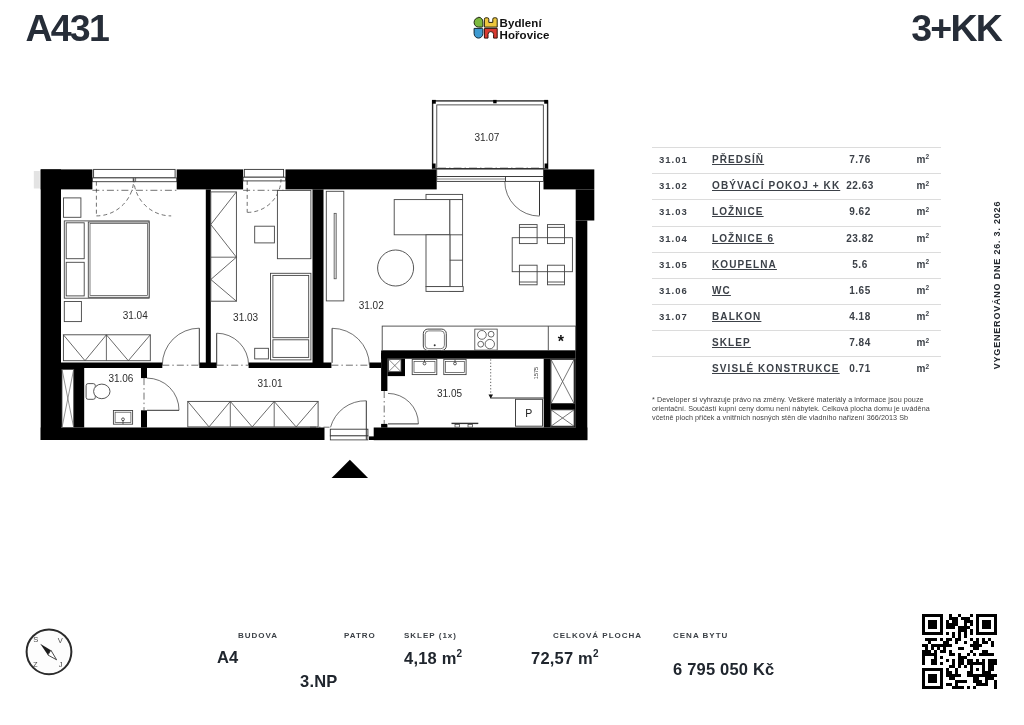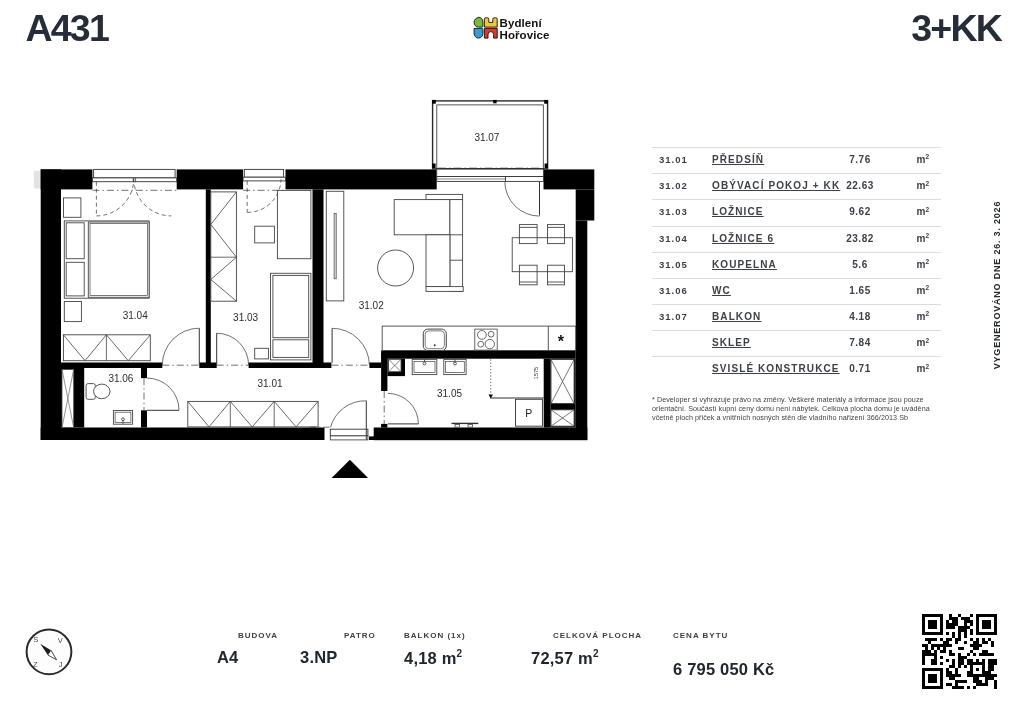--- a/index.html
+++ b/index.html
@@ -108,22 +108,22 @@
     </div>
   </div>
 
 <div class="abs" style="left:652px;top:394.5px;width:300px;font-size:7.2px;line-height:9.1px;color:#3f3f3f;letter-spacing:0.05px;">* Developer si vyhrazuje právo na změny. Veškeré materiály a informace jsou pouze<br>orientační. Součástí kupní ceny domu není nábytek. Celková plocha domu je uváděna<br>včetně ploch přiček a vnitřních nosných stěn dle vladního nařizení 366/2013 Sb</div>
 
 <div class="abs" style="left:913px;top:279px;width:170px;height:12px;font-size:9px;font-weight:bold;letter-spacing:0.8px;color:#23282e;transform:rotate(-90deg);transform-origin:center;text-align:center;">VYGENEROVÁNO DNE 26. 3. 2026</div>
 
 <div class="blab" style="left:197px;margin-left:41px;">BUDOVA</div>
 <div class="bval" style="left:197px;margin-left:20px;">A4</div>
 <div class="blab" style="left:296px;margin-left:48px;">PATRO</div>
-<div class="bval" style="left:300px;">3.NP</div>
-<div class="blab" style="left:404px;">BALKON (1x)</div>
+<div class="bval" style="left:300px;margin-top:24px;">3.NP</div>
+<div class="blab" style="left:404px;">SKLEP (1x)</div>
 <div class="bval" style="left:404px;">4,18 m<sup>2</sup></div>
 <div class="blab" style="left:553px;">CELKOVÁ PLOCHA</div>
 <div class="bval" style="left:531px;text-align:center;">72,57 m<sup>2</sup></div>
 <div class="blab" style="left:673px;">CENA BYTU</div>
 <div class="bval" style="left:673px;margin-top:12px;">6 795 050 Kč</div>
 
 <svg class="abs" style="left:0;top:0;" width="1024" height="725" viewBox="0 0 1024 725">
 <g id="plan" fill="none" stroke="none">
 
 <rect x="33.8" y="171" width="6" height="17.5" fill="#e3e3e3"></rect>

